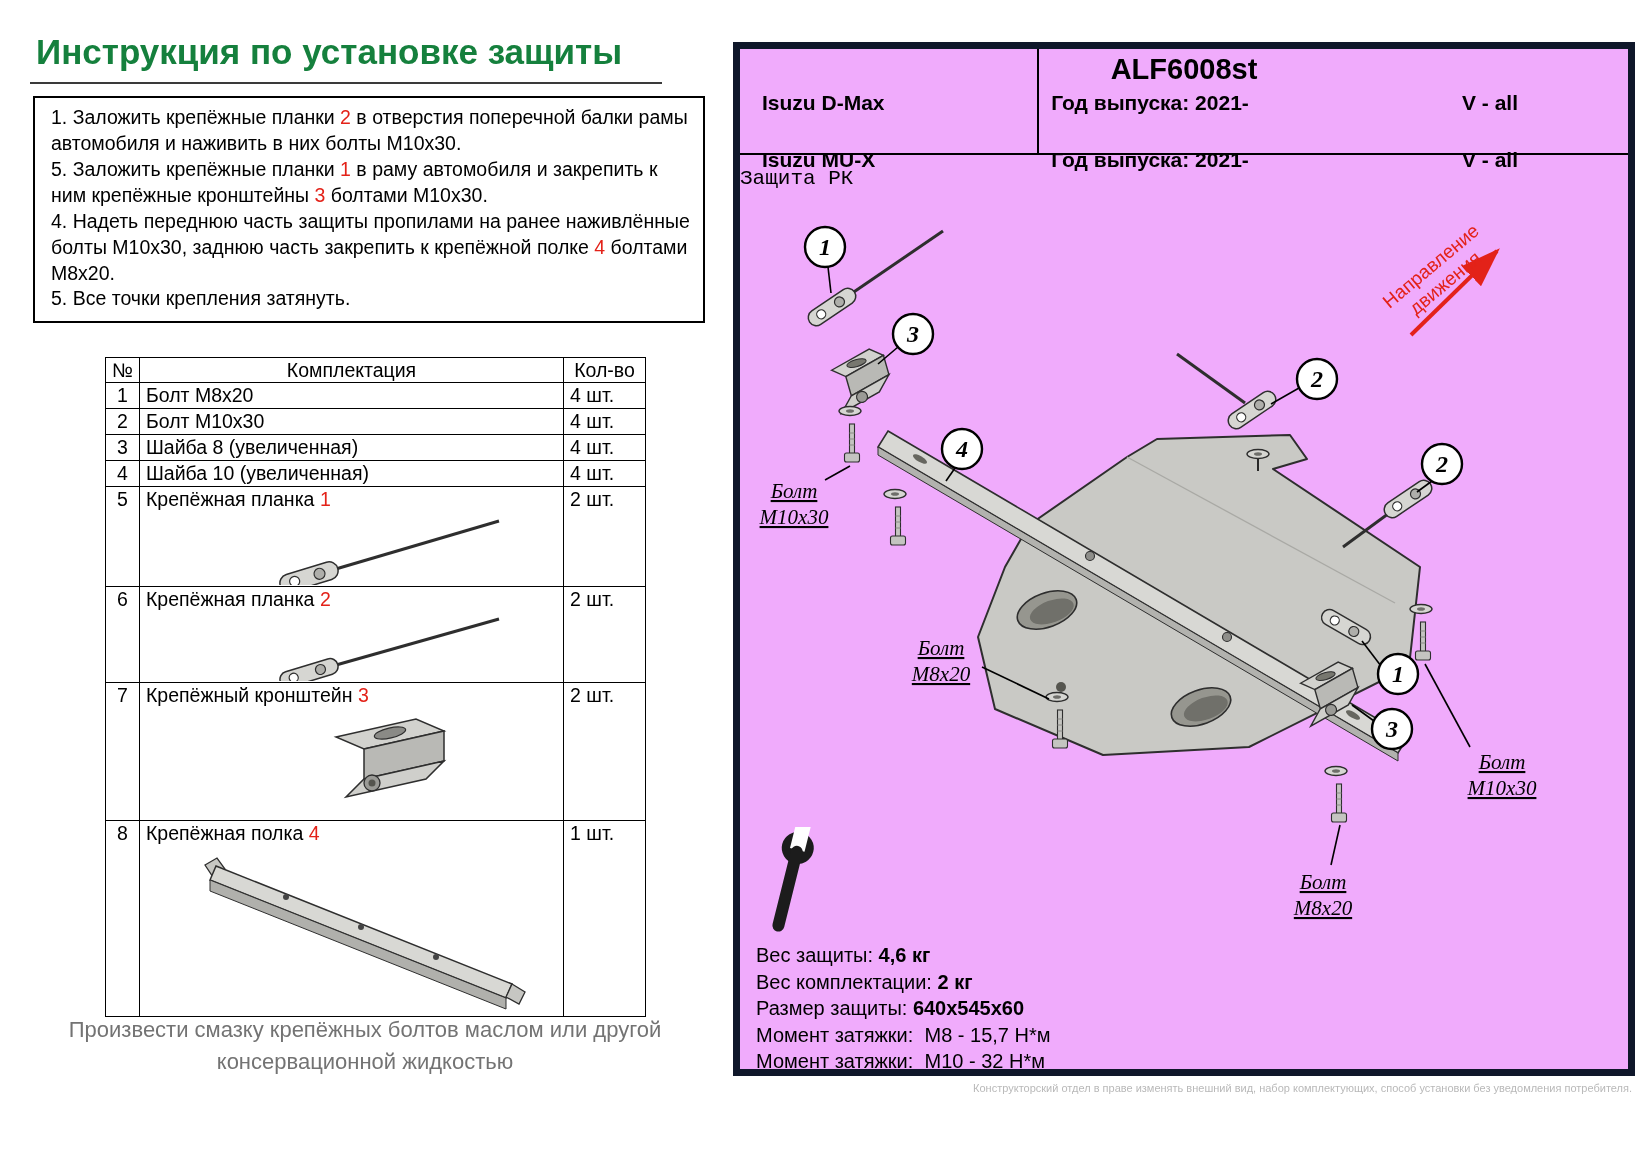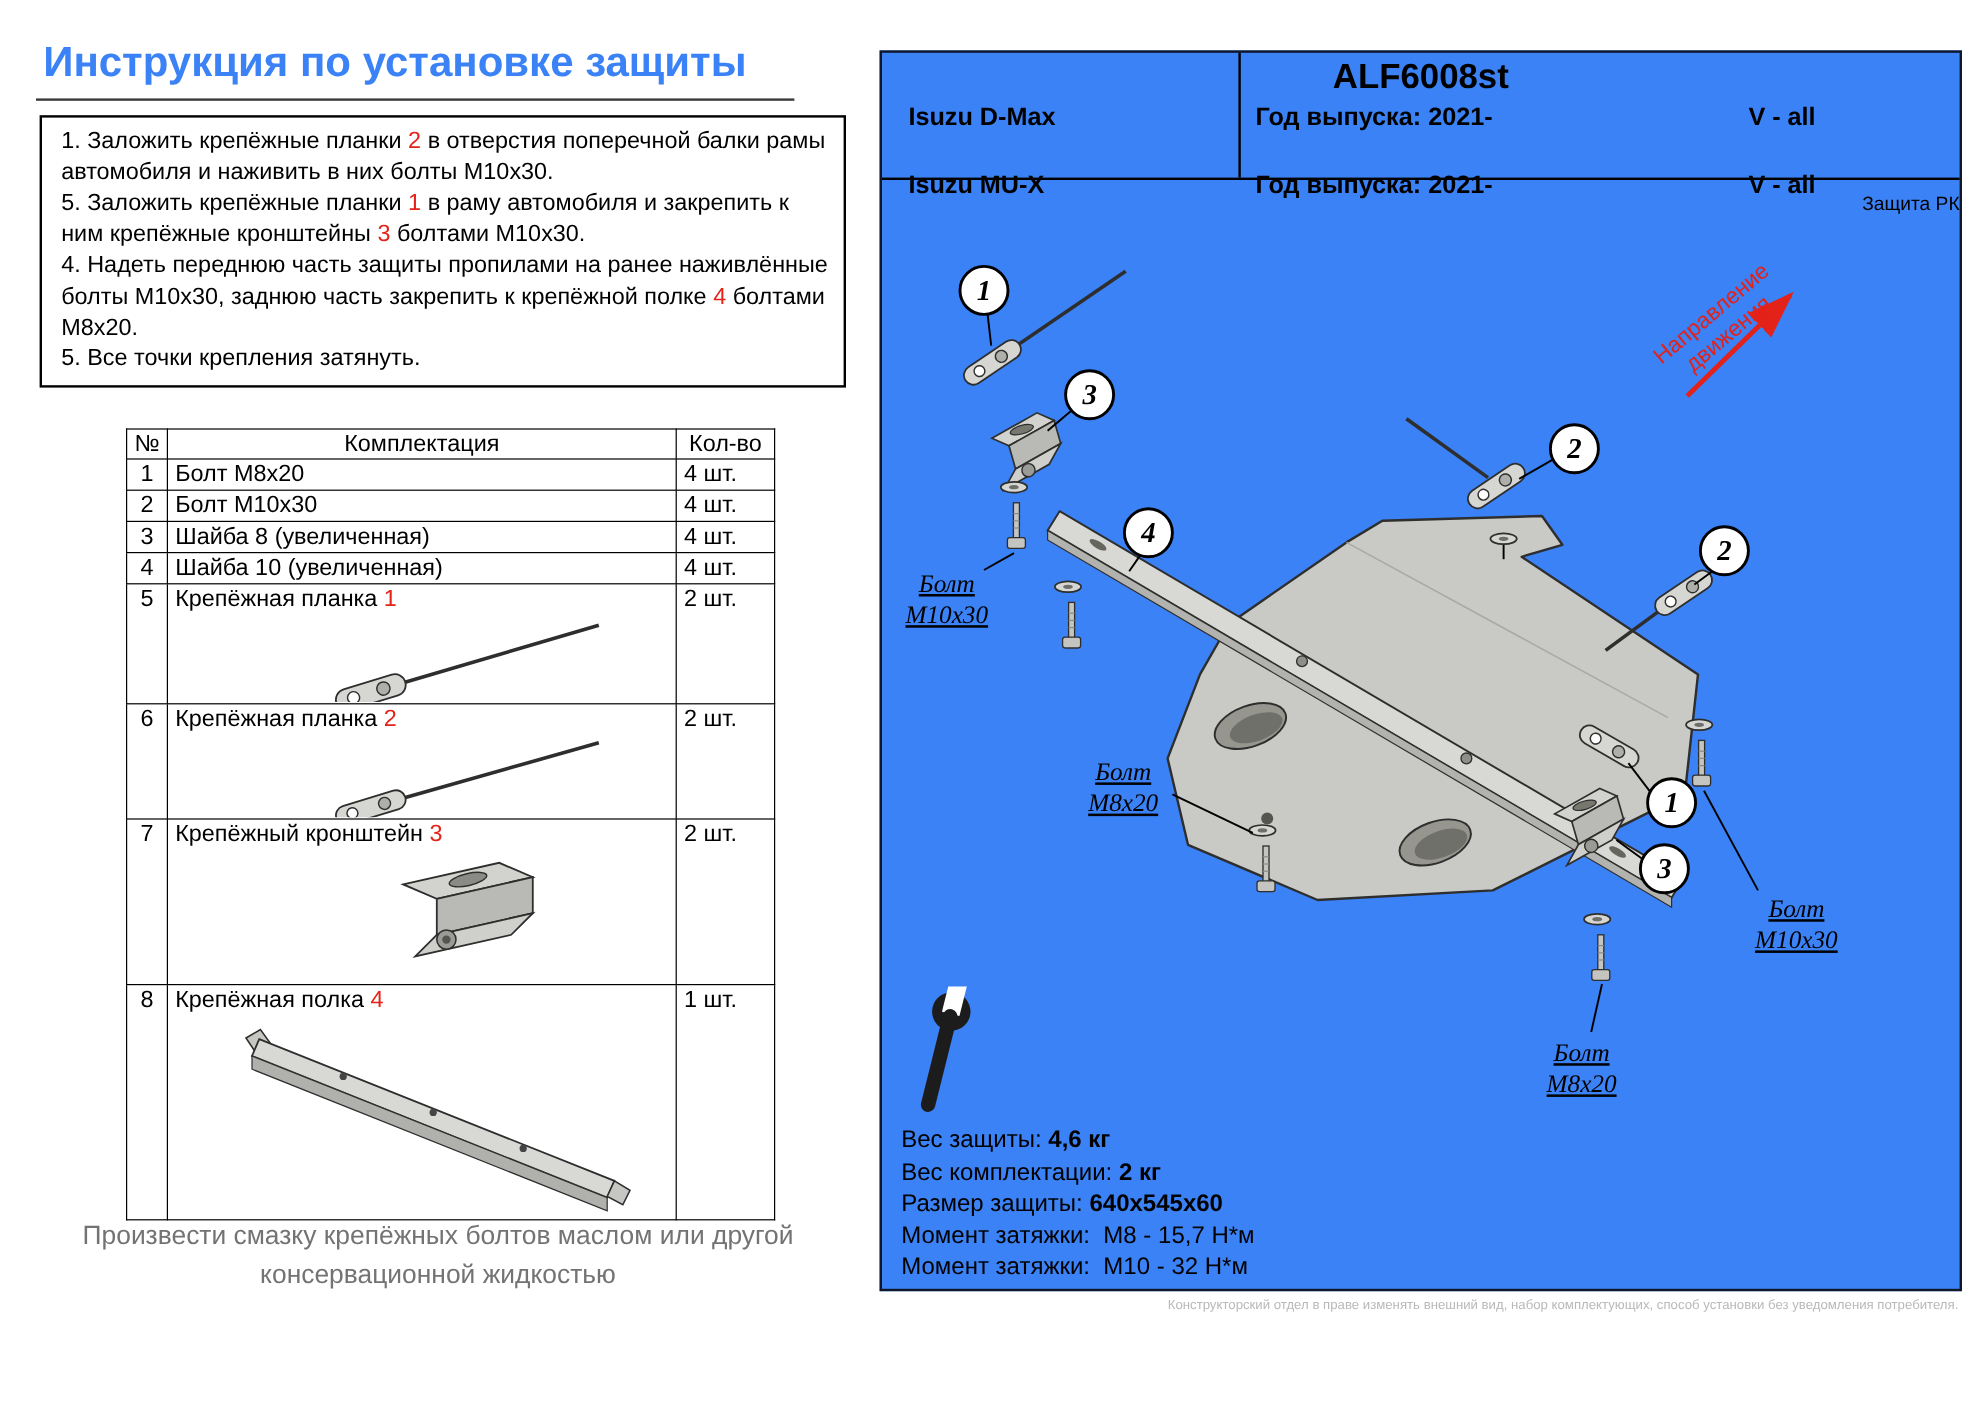--- a/index.html
+++ b/index.html
@@ -6,21 +6,21 @@
   html,body { margin:0; padding:0; }
   body {
     width:1642px; height:1168px; position:relative; background:#fff;
     font-family:"Liberation Sans", sans-serif; color:#000; overflow:hidden;
   }
   .red { color:#e32219; }
 
   
   .doc-title {
     position:absolute; left:36px; top:32px; margin:0;
-    font-size:35px; font-weight:bold; color:#3b82f6; white-space:nowrap;
+    font-size:35px; font-weight:bold; color:#15803d; white-space:nowrap;
   }
   .title-rule { position:absolute; left:30px; top:82px; width:632px; height:2px; background:#3a3a3a; }
 
   .steps-box {
     position:absolute; left:33px; top:96px; width:672px;
     border:2px solid #000; padding:7px 10px 9px 16px;
     font-size:19.5px; line-height:1.33;
   }
   .steps-box p { margin:0; }
 
@@ -44,34 +44,34 @@
   .ill-shelf { margin:2px 0 0 55px; }
 
   .lube-note {
     position:absolute; left:15px; top:1014px; width:700px;
     text-align:center; color:#737373; font-size:22px; line-height:1.45;
   }
 
   
   .panel {
     position:absolute; left:733px; top:42px; width:902px; height:1034px;
-    border:2px solid #0f172a; background:#3b82f6;
+    border:7px solid #0f172a; background:#f0abfc;
   }
   .panel-header { position:relative; height:106px; border-bottom:2px solid #000; }
   .part-number { position:absolute; left:0; top:4px; width:100%; text-align:center;
                  font-size:29px; font-weight:bold; }
   .veh-divider { position:absolute; left:297px; top:0; width:2px; height:104px; background:#000; }
   .veh-row { position:absolute; left:0; width:100%; height:28px; font-size:21px; font-weight:bold; }
   .veh-row.v1 { top:42px; }
   .veh-row.v2 { top:72px;margin-top:27px; }
   .veh-model { position:absolute; left:22px; }
   .veh-year  { position:absolute; left:250px; width:320px; text-align:center; }
   .veh-trim  { position:absolute; left:722px; }
 
-  .product-title { position:absolute; left:0; top:118px; width:100%; text-align:right; font-size:16px; }
+  .product-title { position:absolute; left:0; top:118px; width:100%; text-align:left; font-size:21px;font-family:Liberation Mono, monospace; }
 
   .diagram-svg { position:absolute; left:0; top:150px; }
 
   .specs { position:absolute; left:16px; top:893px; font-size:20px; line-height:26.5px; }
   .specs .val-b { font-weight:bold; }
 
   .wrench-svg { position:absolute; left:12px; top:778px; }
 
   .footer-note {
     position:absolute; right:10px; top:1082px; font-size:11px; color:#b9b9b9; white-space:nowrap;

